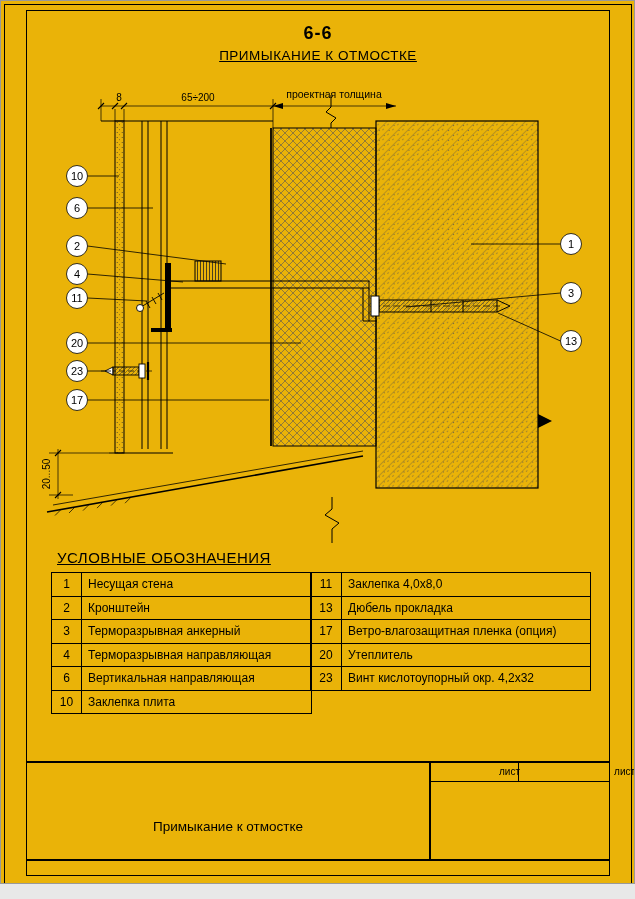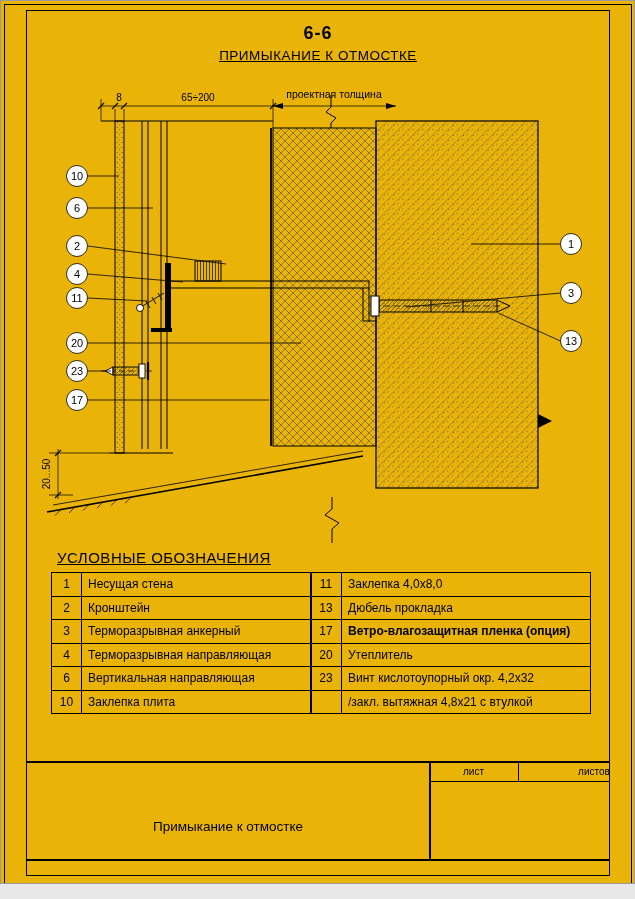--- a/index.html
+++ b/index.html
@@ -19,24 +19,24 @@
 
   .legend-heading { position:absolute; left:56px; top:548px; font-size:15px; letter-spacing:0.5px;text-decoration:underline; }
   table.legend { position:absolute; top:571px; border-collapse:collapse; table-layout:fixed; }
   table.legend td {
     border:1.2px solid #000; height:23.5px; font-size:12px;
     padding:0 6px; white-space:nowrap; overflow:hidden; vertical-align:middle;
   }
   table.legend td.num { text-align:center; padding:0; }
   #legend-left { left:50px; width:260px; }
   #legend-right { left:309px; width:280px; }
-  td.bold { font-weight:bold; }
+  td.bold { font-weight:normal; }
 
   .tb-line { position:absolute; background:#000; }
-  .tb-label { position:absolute; font-size:10px; text-align:center; padding-top:3px; }
+  .tb-label { position:absolute; font-size:10px; text-align:center; padding-top:3px;margin-left:36px; }
   .tb-caption { position:absolute; left:25px; top:818px; width:404px; text-align:center; font-size:13.5px; }
 </style>
 </head>
 <body>
 
 <div class="page">
   <div class="outer-frame"></div>
   <div class="inner-frame"></div>
 
   <div class="header-wrap">
@@ -268,24 +268,20 @@
       <td class="bold">Ветро-влагозащитная пленка (опция)</td>
         </tr>
     <tr>
       <td class="num">20</td>
       <td>Утеплитель</td>
         </tr>
     <tr>
       <td class="num">23</td>
       <td>Винт кислотоупорный окр. 4,2х32</td>
         </tr>
-    <tr>
-      <td class="num"></td>
-      <td>/закл. вытяжная 4,8х21 с втулкой</td>
-        </tr>
   </tbody>
     </table>
 
   <div class="tb-line" style="left:25px; top:760px; width:584px; height:1.5px;"></div>
   <div class="tb-line" style="left:428px; top:760px; width:1.5px; height:99px;"></div>
   <div class="tb-line" style="left:517px; top:760px; width:1px; height:21px;"></div>
   <div class="tb-line" style="left:428px; top:780px; width:181px; height:1px;"></div>
   <div class="tb-line" style="left:25px; top:858px; width:584px; height:1.5px;"></div>
   <div class="tb-label" style="left:428px; top:762px; width:89px;">лист</div>
   <div class="tb-label" style="left:547px; top:762px; width:92px;">листов</div>

